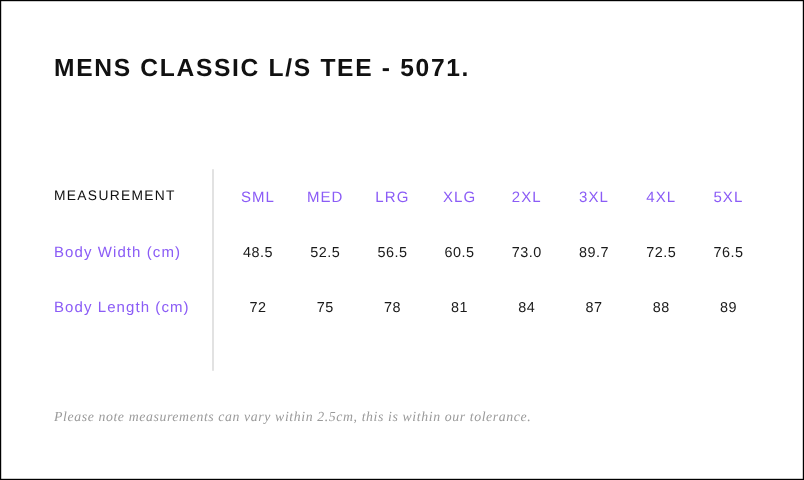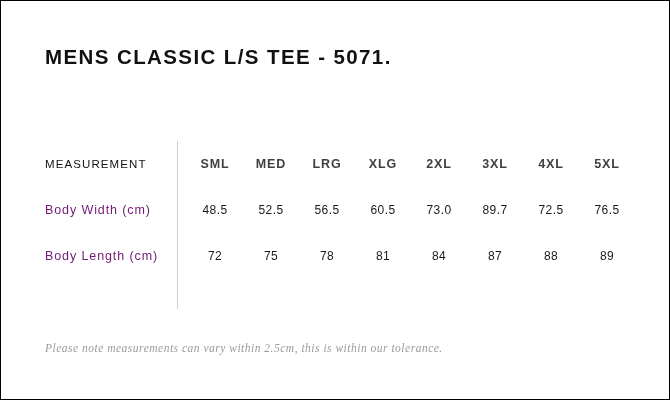--- a/index.html
+++ b/index.html
@@ -64,28 +64,28 @@
   }
   th.label-col {
     font-size: 11.5px;
     font-weight: normal;
     letter-spacing: 1.1px;
     color: #111111;
     text-transform: uppercase;
   }
   th.size-col {
     font-size: 12.5px;
-    font-weight: bold;
+    font-weight: normal;
     letter-spacing: 0.9px;
-    color: #404040;
+    color: #8b5cf6;
   }
   td.label-col {
     font-size: 12.5px;
     letter-spacing: 0.9px;
-    color: #701a75;
+    color: #8b5cf6;
     font-weight: normal;
   }
   td.size-col {
     font-size: 12px;
     color: #1a1a1a;
     letter-spacing: 0.4px;
   }
   .vrule {
     position: absolute;
     left: 176px;

